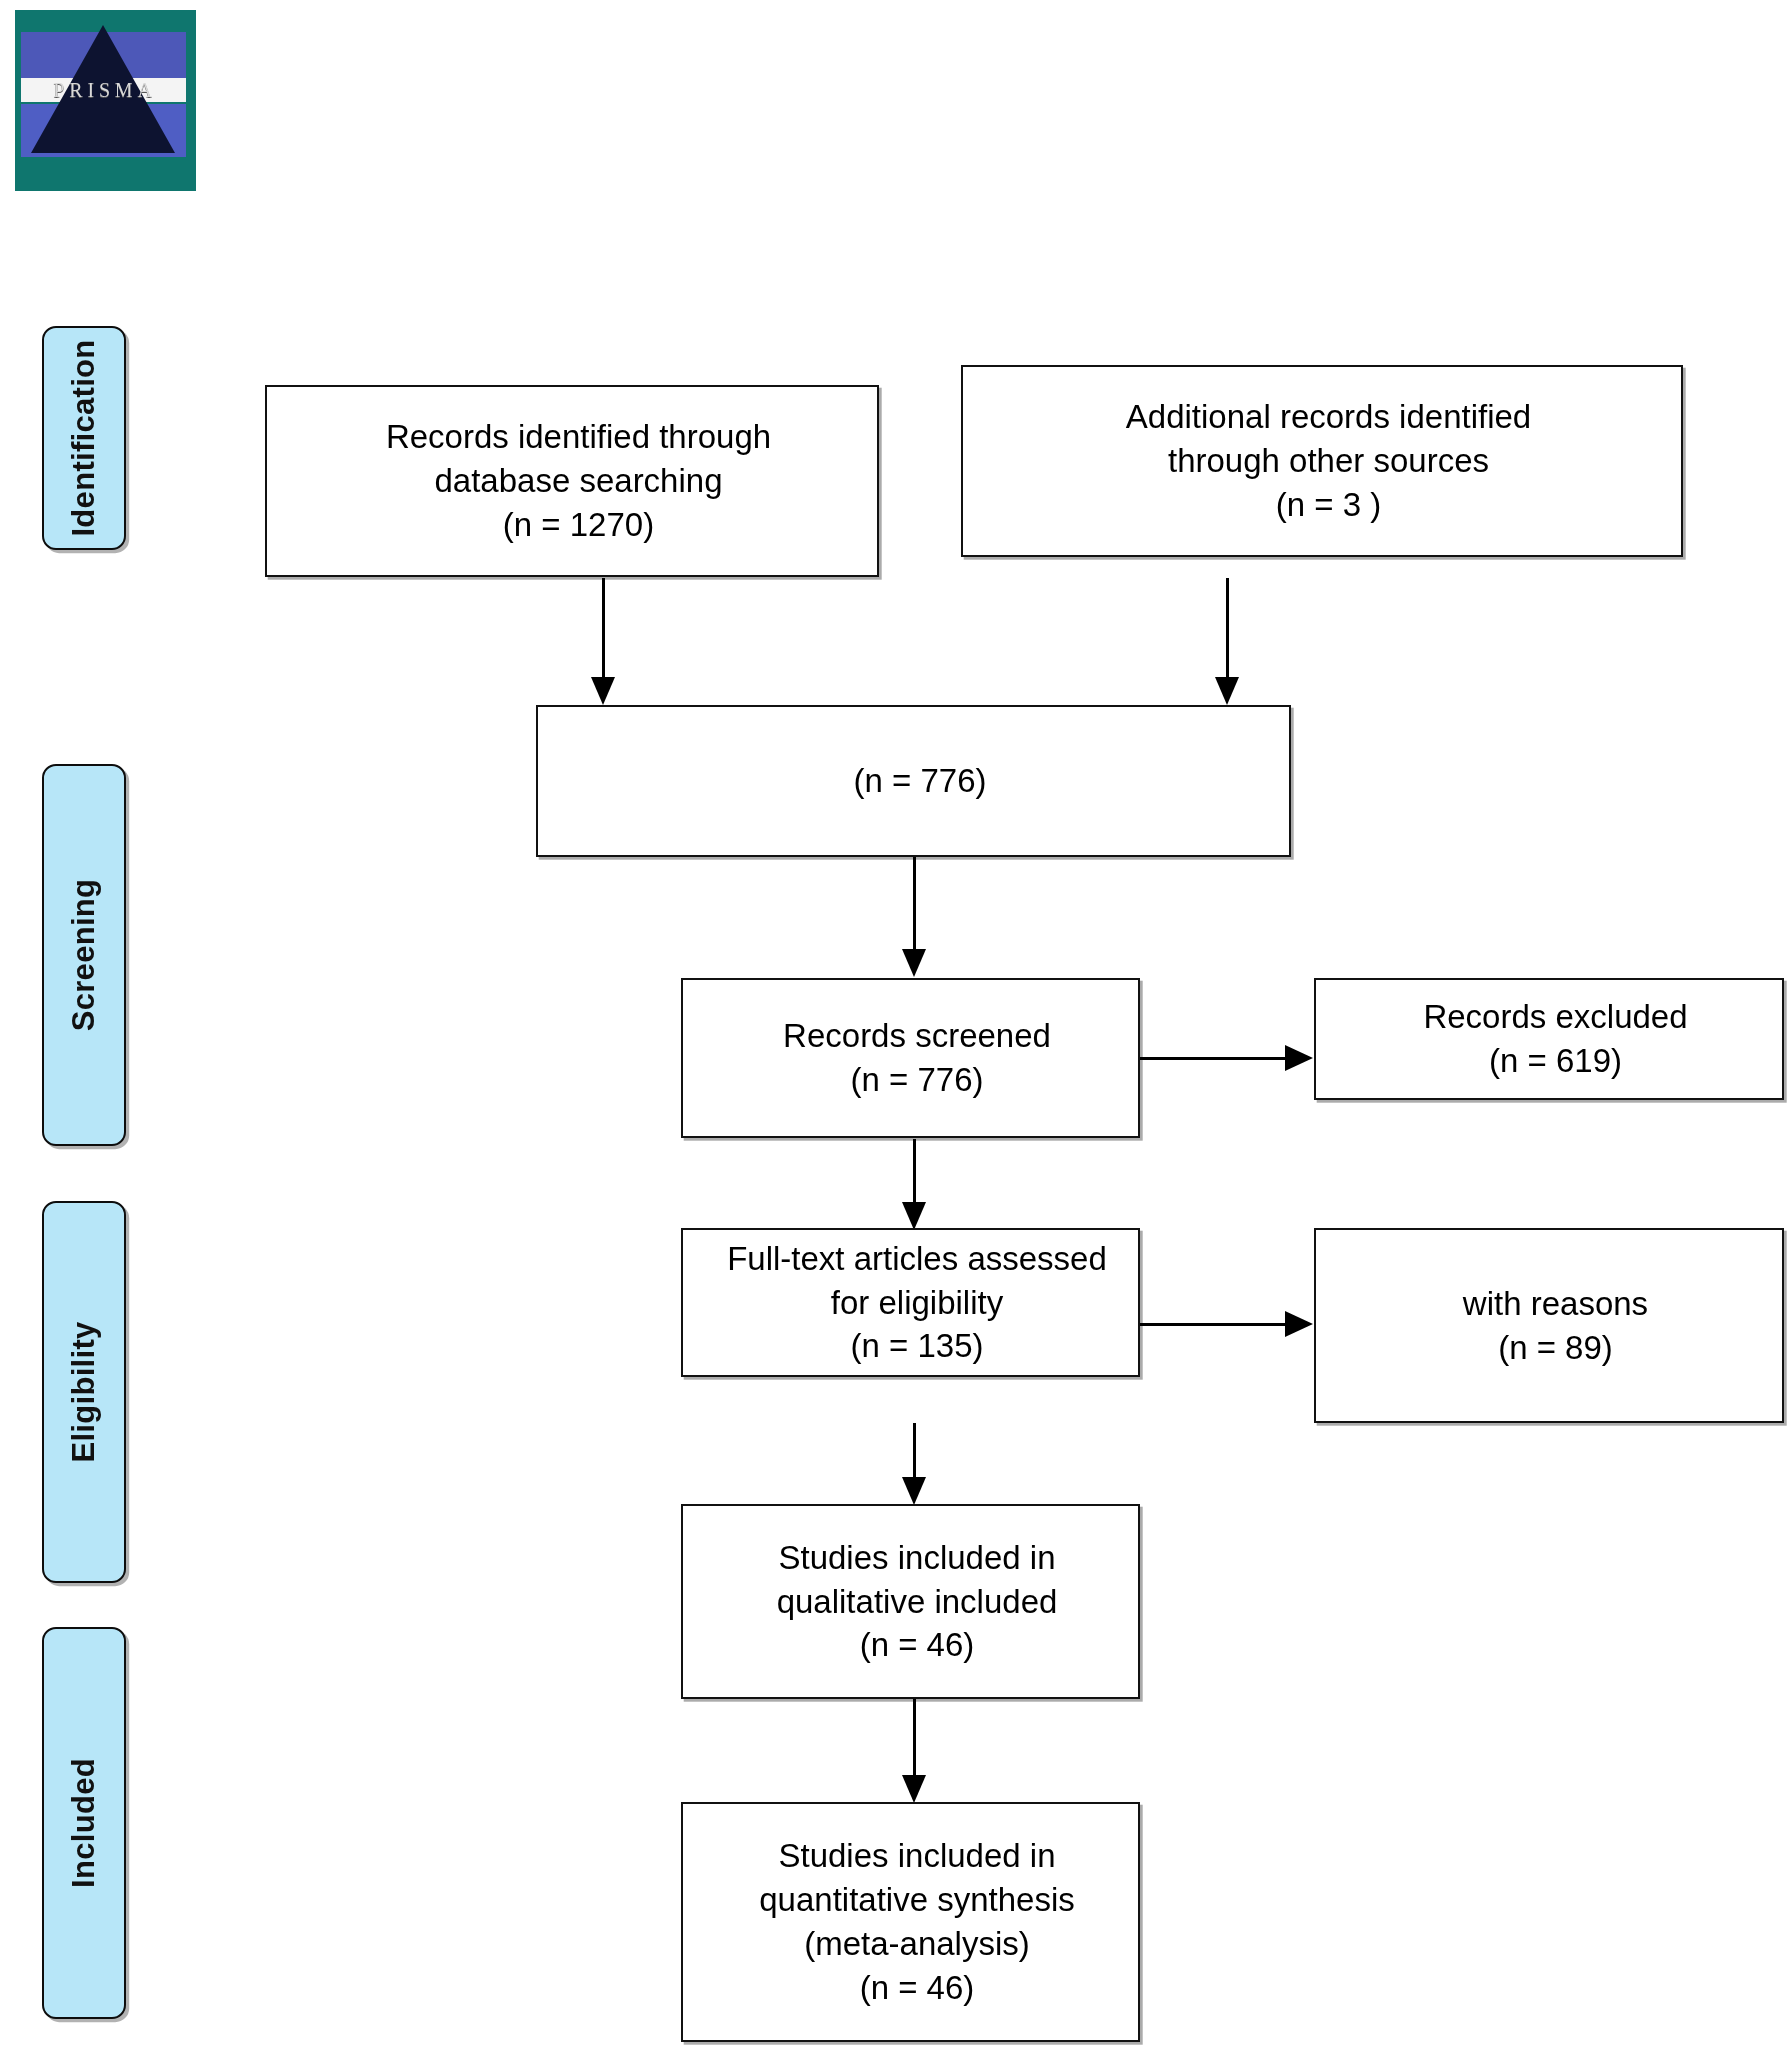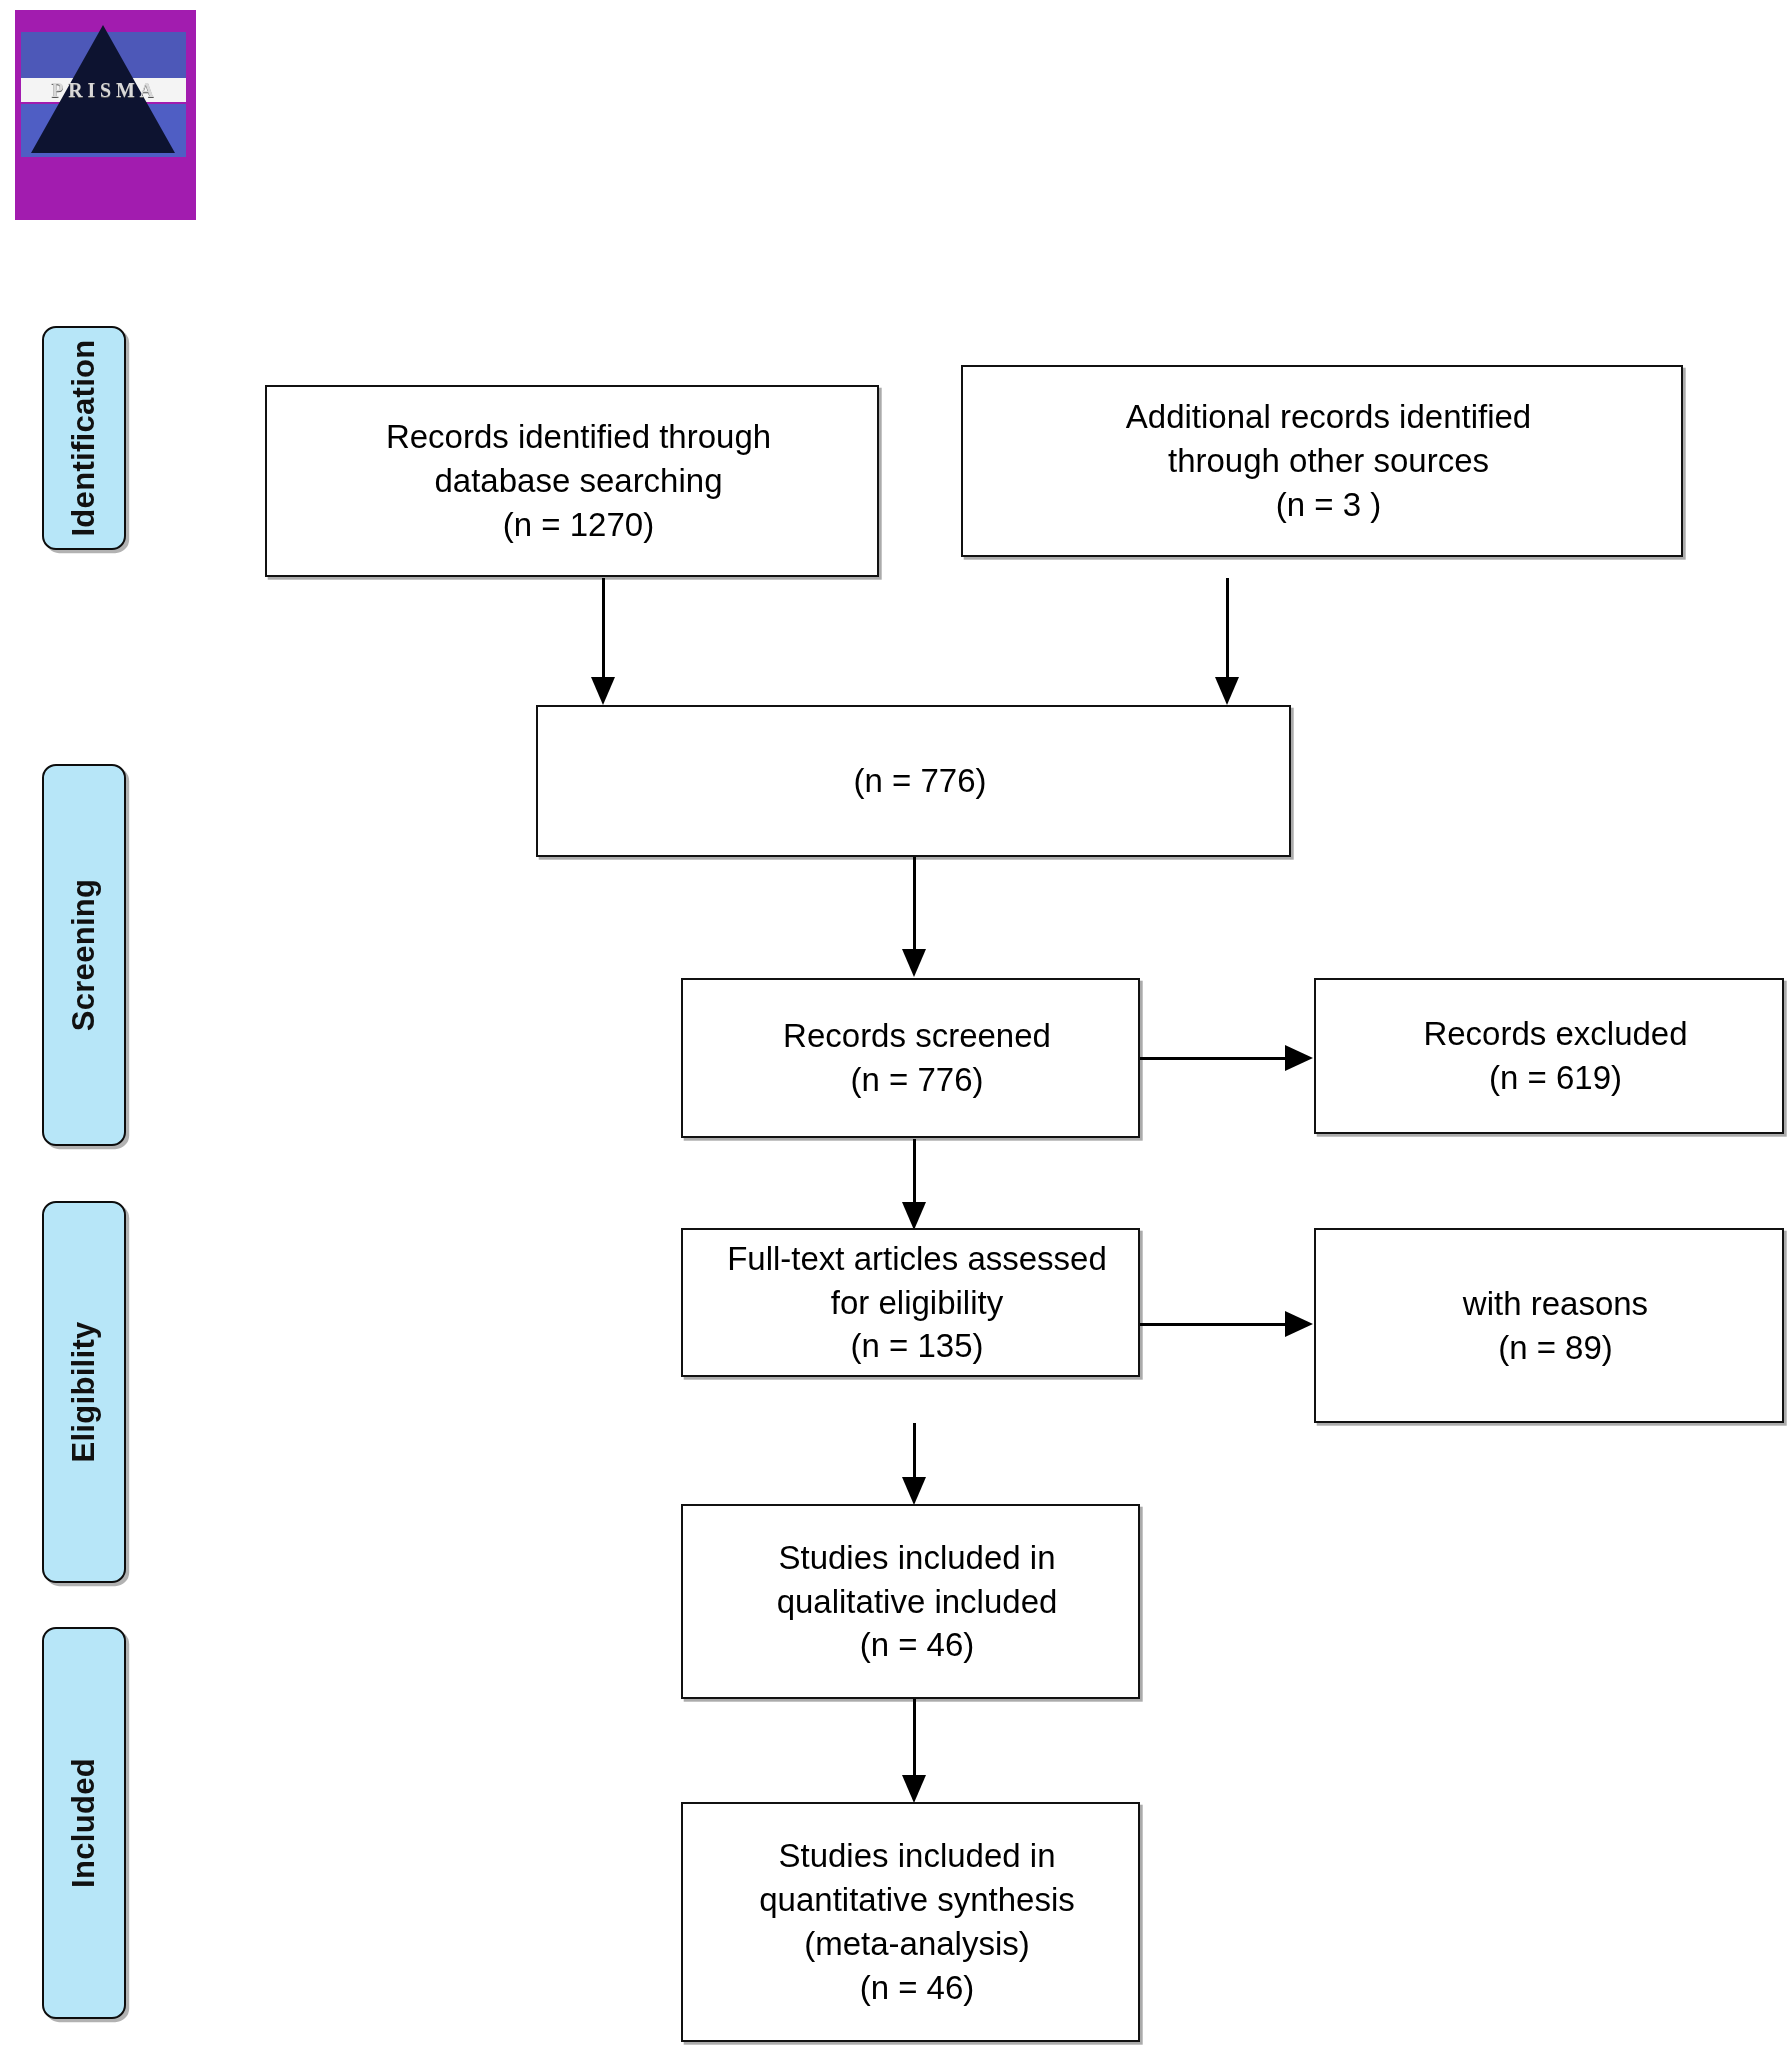--- a/index.html
+++ b/index.html
@@ -16,24 +16,23 @@
     font-family: "Liberation Sans", sans-serif;
     overflow: hidden;
   }
 
   
   .logo {
     position: absolute;
     left: 15px;
     top: 9.6px;
     width: 181px;
-    height: 210px;
-    background: #a21caf;
+    height: 181px;
+    background: #0f766e;
     overflow: hidden;
-    font-weight: bold;
   }
   .logo-band {
     position: absolute;
     background: #4a56b4;
     left: 6.4px;
     width: 165px;
   }
   .logo-band.top    { top: 22.4px;  height: 46px; background:#4d58b8; }
   .logo-band.white  { top: 68px; height: 24.6px; background:#f4f4f4; }
   .logo-band.bot    { top: 94px; height: 53px; background:#4f5ec4; }
@@ -185,21 +184,21 @@
   </div>
 
   <div class="vline" style="left:913px; top:857px; height:102px;"></div>
   <div class="arrow-down" style="left:902px; top:949px;"></div>
 
   <div class="box" style="left:681px; top:978px; width:459px; height:160px;">
     <div class="line">Records screened</div>
     <div class="line">(n = 776)</div>
   </div>
 
-  <div class="box" style="left:1314px; top:978px; width:470px; height:156px;">
+  <div class="box" style="left:1314px; top:978px; width:470px; height:122px;">
     <div class="line">Records excluded</div>
     <div class="line">(n = 619)</div>
   </div>
 
   <div class="hline" style="left:1140px; top:1057px; width:147px;"></div>
   <div class="arrow-right" style="left:1285px; top:1045px;"></div>
 
   <div class="vline" style="left:913px; top:1139px; height:75px;"></div>
   <div class="arrow-down" style="left:902px; top:1202px;"></div>
 

